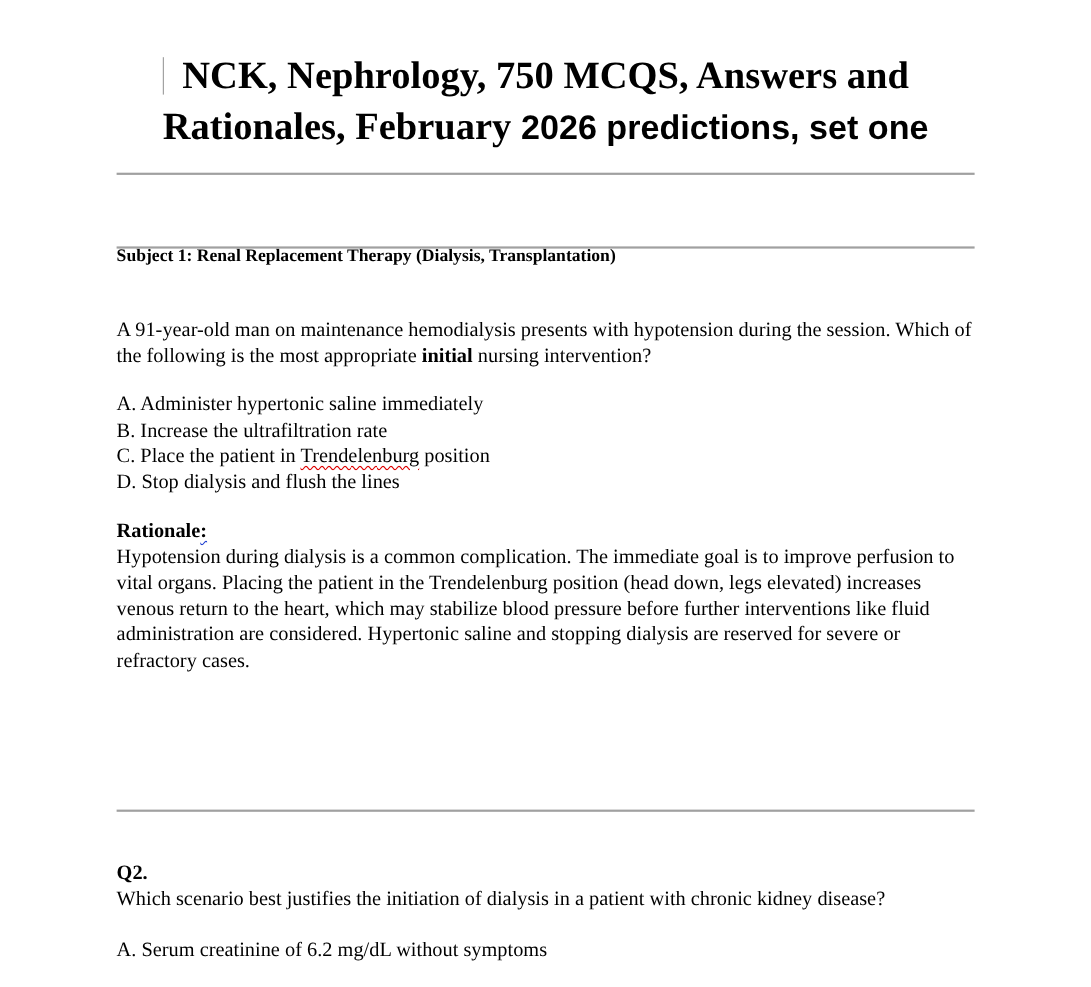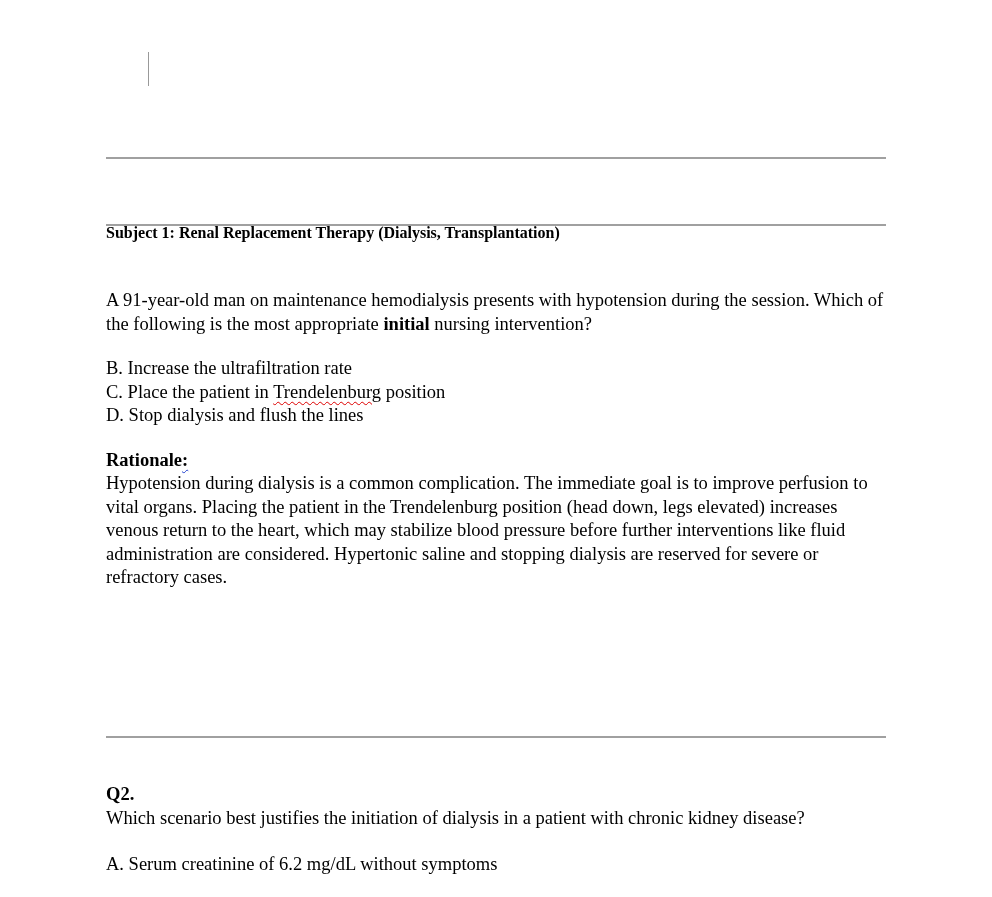--- a/index.html
+++ b/index.html
@@ -16,31 +16,37 @@
   .gram { text-decoration: underline wavy #2040d0; text-decoration-thickness:1px; text-underline-offset:3px; }
   p { margin:0; }
 </style>
 </head>
 <body>
 
 <div class="page">
   <div class="cursor"></div>
 
   <div class="title">
+    <div>NCK, Nephrology, 750 MCQS, Answers and</div>
+    <div>
+      <span>Rationales, February</span>
+      <span class="sans">2026 predictions, set one</span>
+    </div>
   </div>
 
   <div class="hr" style="top:157px;"></div>
   <div class="subject">Subject 1: Renal Replacement Therapy (Dialysis, Transplantation)</div>
   <div class="hr" style="top:224px;"></div>
 
   <div class="block" style="top:289px;">
     <p style="width:780px;">
       <span>A 91-year-old man on maintenance hemodialysis presents with hypotension during the session. Which of the following is the most appropriate </span><b>initial</b><span> nursing intervention?</span>
     </p>
     <div style="height:21px;"></div>
+    <p>A. Administer hypertonic saline immediately</p>
     <p>B. Increase the ultrafiltration rate</p>
     <p>
       <span>C. Place the patient in </span><span class="spell">Trendelenburg</span><span> position</span>
     </p>
     <p>D. Stop dialysis and flush the lines</p>
     <div style="height:21px;"></div>
     <p>
       <b>Rationale</b><b class="gram">:</b>
     </p>
     <p style="width:782px;">Hypotension during dialysis is a common complication. The immediate goal is to improve perfusion to vital organs. Placing the patient in the Trendelenburg position (head down, legs elevated) increases venous return to the heart, which may stabilize blood pressure before further interventions like fluid administration are considered. Hypertonic saline and stopping dialysis are reserved for severe or refractory cases.</p>

